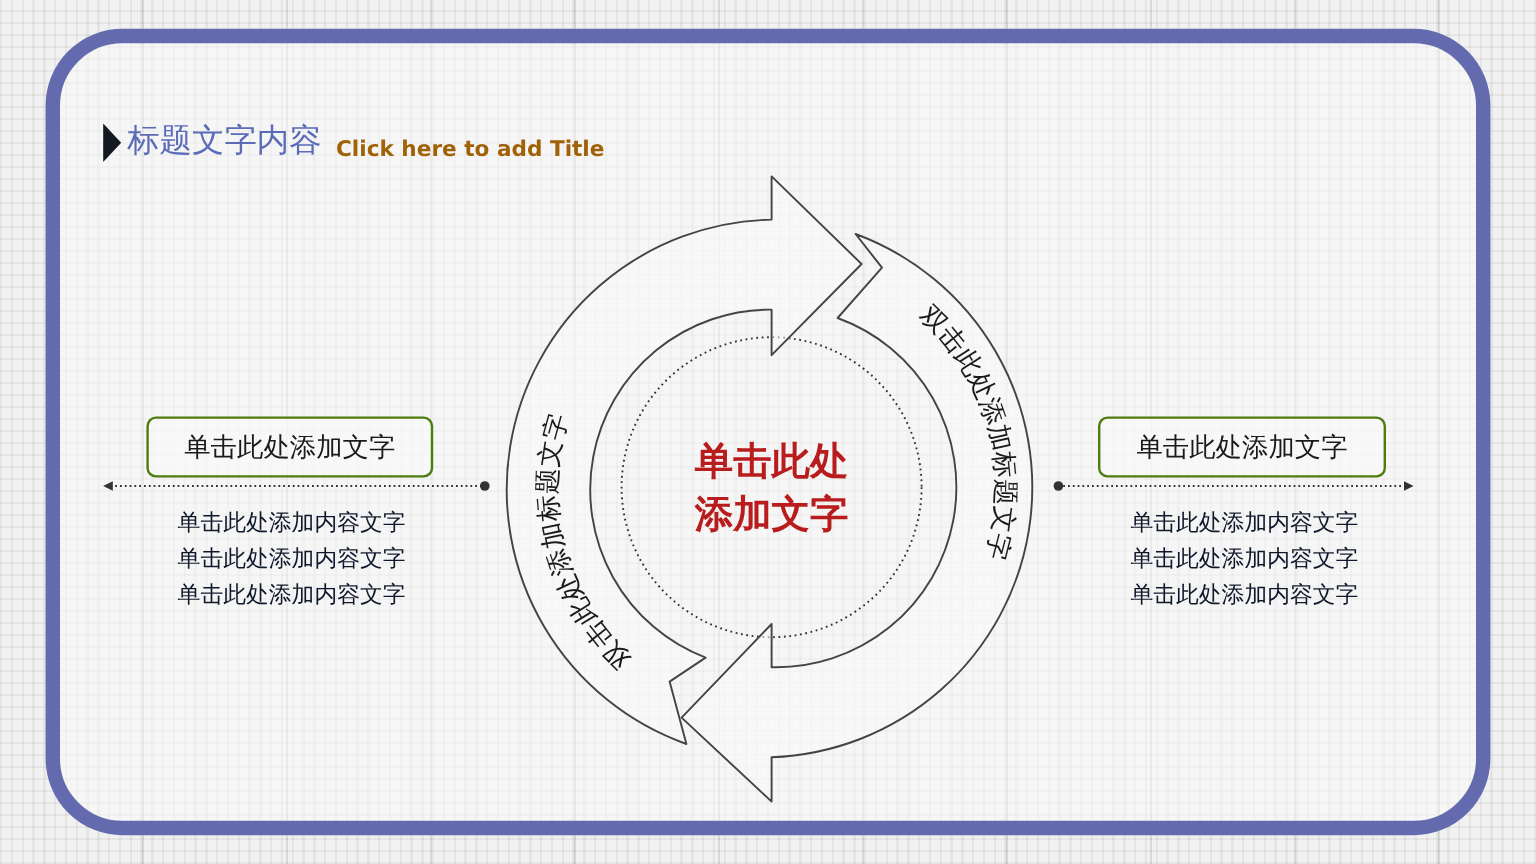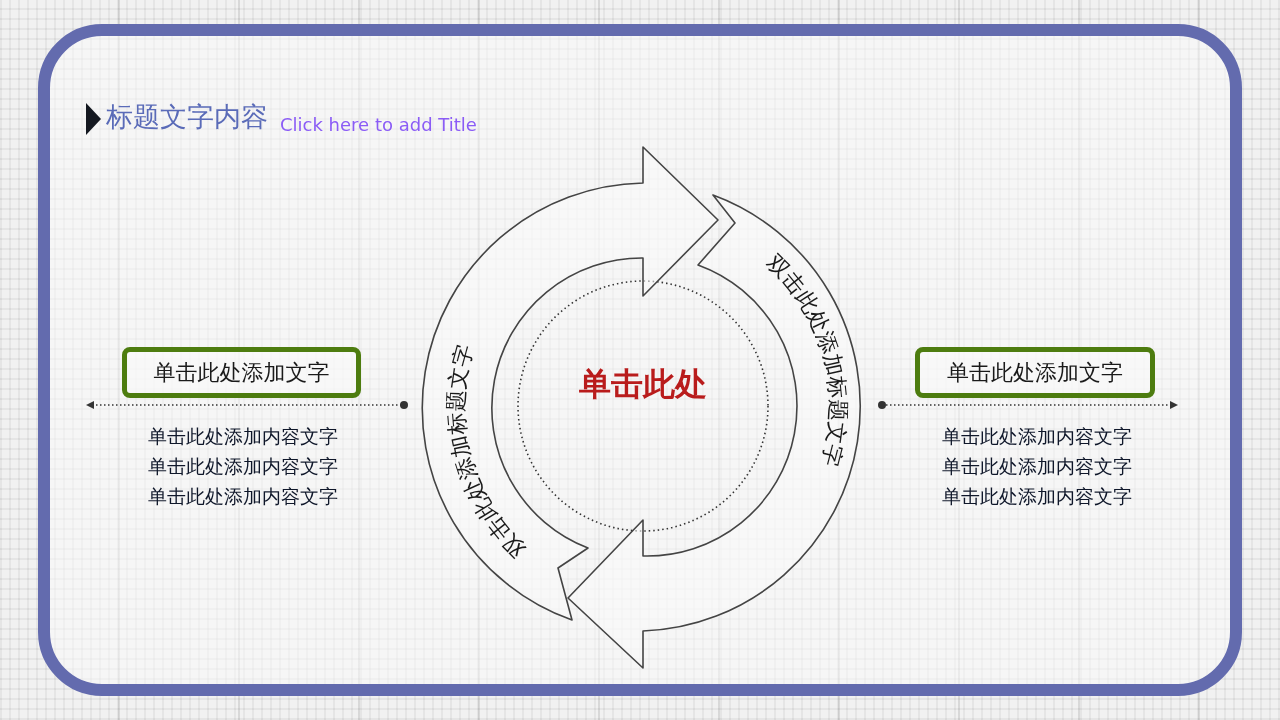--- a/index.html
+++ b/index.html
@@ -7,23 +7,23 @@
   .bg{position:absolute;inset:0;
     background:
       repeating-linear-gradient(90deg, rgba(0,0,0,0.05) 0 2px, transparent 2px 9px),
       repeating-linear-gradient(0deg, rgba(0,0,0,0.05) 0 2px, transparent 2px 10px),
       repeating-linear-gradient(90deg, transparent 0 118px, rgba(0,0,0,0.10) 118px 120px),
       #f1f1f1;}
   .frame{position:absolute;left:38px;top:24px;width:1204px;height:672px;box-sizing:border-box;border:12px solid #636bae;border-radius:64px;background:rgba(250,250,250,0.55);}
   .title-wrap{position:absolute;left:86px;top:56px;display:flex;align-items:flex-end;margin-top:43px;}
   .tri{width:0;height:0;border-top:16px solid transparent;border-bottom:16px solid transparent;border-left:15px solid #141820;margin-right:5px;}
   .title-cn{font-size:27px;color:#5a6bb8;letter-spacing:0px;}
-  .title-en{font-size:18px;color:#8b5cf6;margin-left:12px;margin-top:6px;}
+  .title-en{font-size:18px;color:#a16207;margin-left:12px;margin-top:6px;font-weight:bold;}
   svg.diagram{position:absolute;left:0;top:0;}
-  .box{position:absolute;border:5px solid #4d7c0f;border-radius:8px;background:rgba(250,250,250,0.6);font-size:22px;color:#1a1a1a;display:flex;align-items:center;justify-content:center;box-sizing:border-box;}
+  .box{position:absolute;border:2px solid #4d7c0f;border-radius:8px;background:rgba(250,250,250,0.6);font-size:22px;color:#1a1a1a;display:flex;align-items:center;justify-content:center;box-sizing:border-box;}
   .list{position:absolute;font-size:19px;color:#0f172a;line-height:30px;text-align:center;}
   .center-text{position:absolute;left:543px;top:362px;width:200px;text-align:center;font-size:32px;font-weight:bold;color:#b91c1c;line-height:44px;}
 </style>
 </head>
 <body>
 
 <div class="bg"></div>
 <div class="frame"></div>
 
 <div class="title-wrap">
@@ -69,20 +69,21 @@
   <polygon points="86,405 94,401 94,409" fill="#333"></polygon>
   <circle cx="404" cy="405" r="4" fill="#333"></circle>
 
   <line x1="882" y1="405" x2="1172" y2="405" stroke="#333" stroke-width="1.6" stroke-dasharray="1.5 2.5"></line>
   <polygon points="1178,405 1170,401 1170,409" fill="#333"></polygon>
   <circle cx="882" cy="405" r="4" fill="#333"></circle>
 </svg>
 
 <div class="center-text">
   <div>单击此处</div>
+  <div>添加文字</div>
 </div>
 
 <div class="box" style="left:122px;top:347px;width:239px;height:51px;">单击此处添加文字</div>
 <div class="list" style="left:120px;top:421px;width:246px;">
   <div>单击此处添加内容文字</div>
   <div>单击此处添加内容文字</div>
   <div>单击此处添加内容文字</div>
 </div>
 
 <div class="box" style="left:915px;top:347px;width:240px;height:51px;">单击此处添加文字</div>

